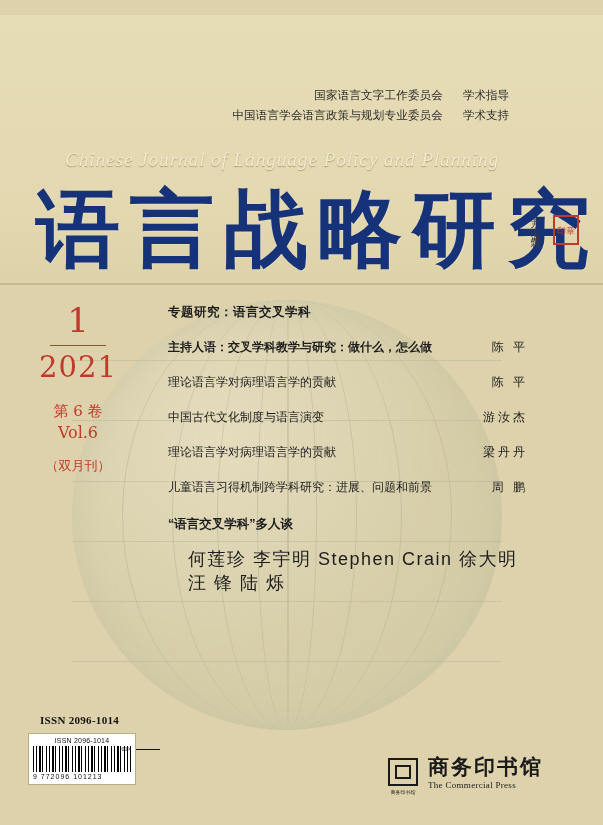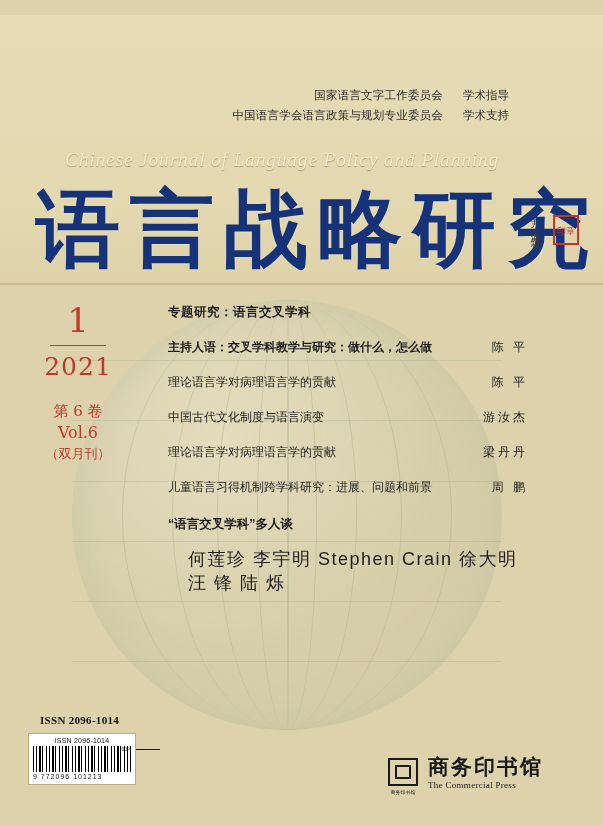--- a/index.html
+++ b/index.html
@@ -131,24 +131,24 @@
     position: absolute;
     left: 18px;
     top: 300px;
     width: 120px;
     text-align: center;
     color: #c0392b;
     font-family: "DejaVu Serif", serif;
   }
   .issue .num { font-size: 34px; line-height: 40px; }
   .issue .rule { width: 56px; height: 1px; background: #c0392b; margin: 5px auto 6px; }
-  .issue .year { font-size: 25px; line-height: 30px; letter-spacing: 1px; }
+  .issue .year { font-size: 29px; line-height: 30px; letter-spacing: 1px; }
   .issue .vol-cn { font-size: 15px; margin-top: 18px; line-height: 22px; }
   .issue .vol-en { font-size: 16px; line-height: 22px; }
-  .issue .freq { font-size: 13px; line-height: 20px; }
+  .issue .freq { font-size: 13px; margin-top: 12px; line-height: 20px; }
 
   
   .contents {
     position: absolute;
     left: 168px;
     top: 304px;
     width: 360px;
     font-family: "Liberation Sans", sans-serif;
     color: #1d1d1d;
   }

